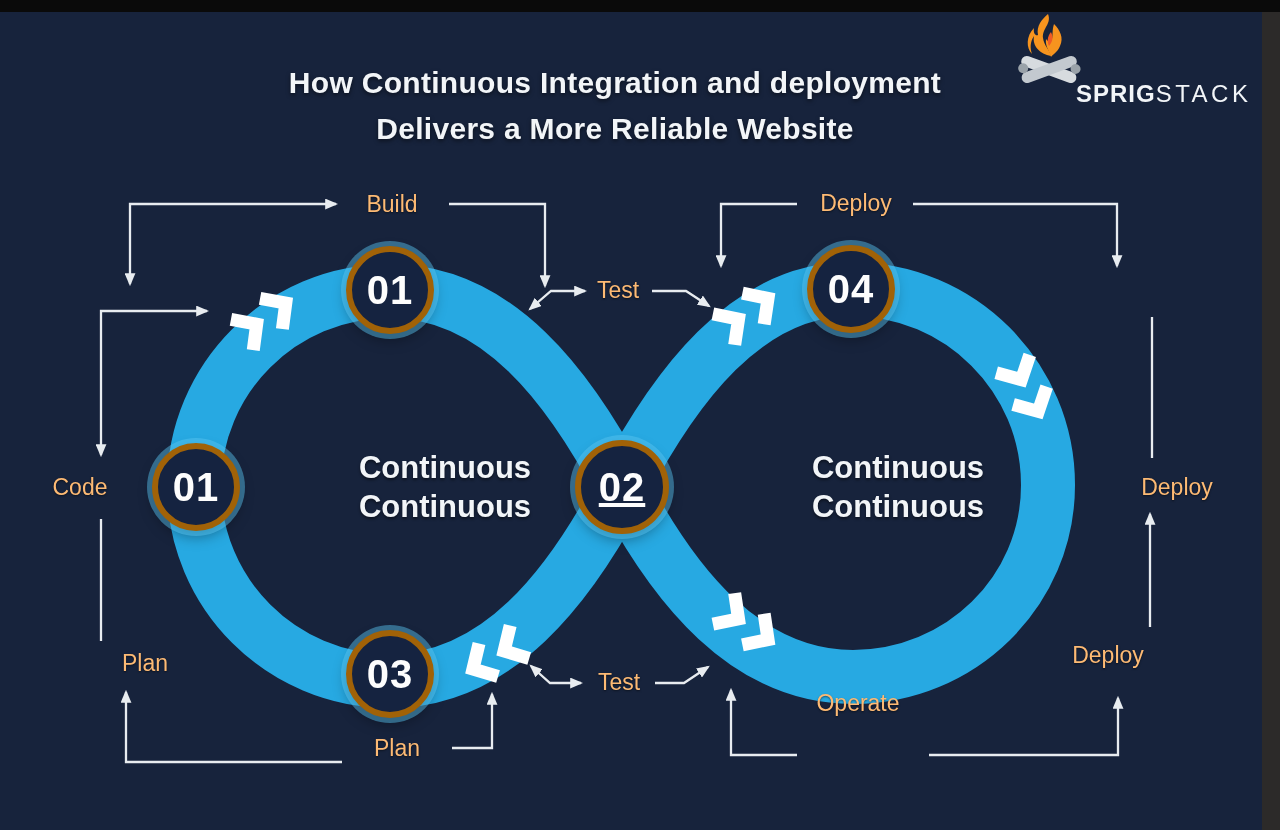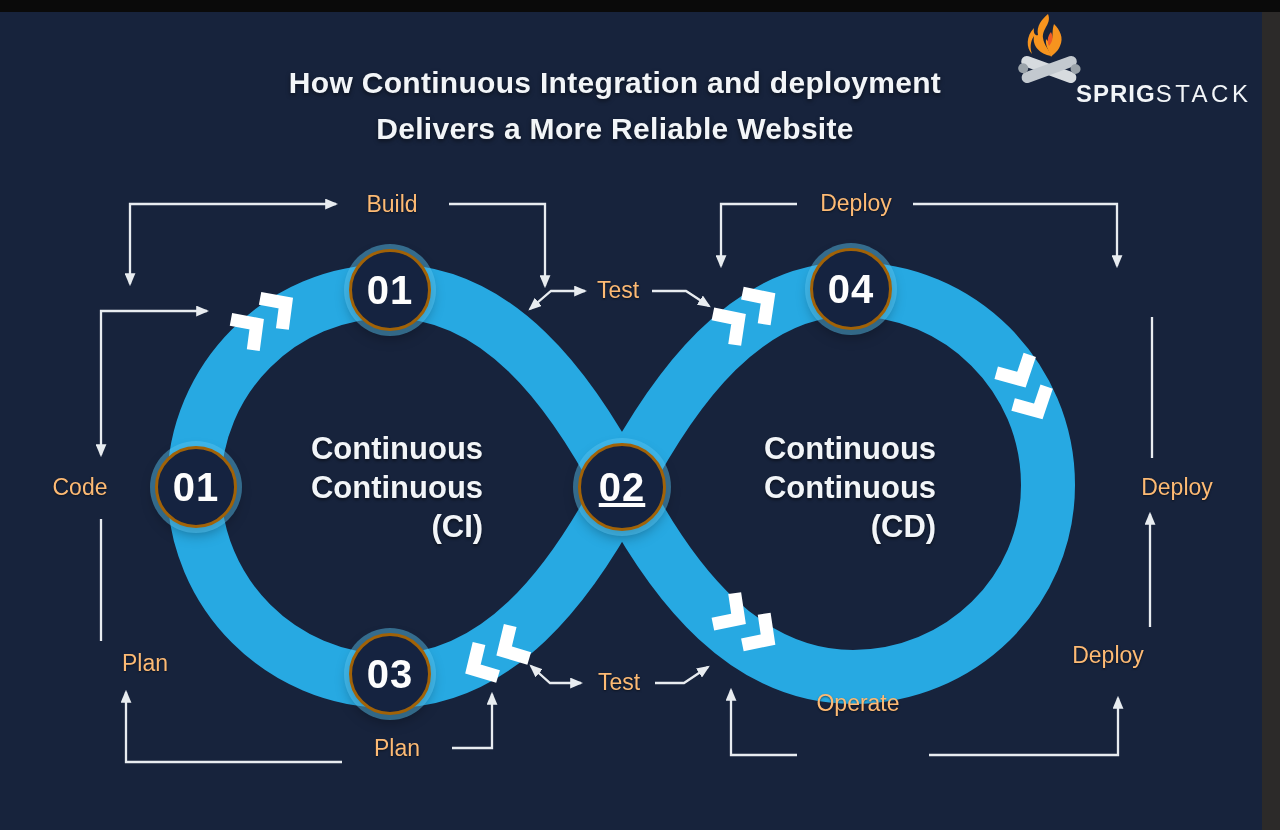--- a/index.html
+++ b/index.html
@@ -21,32 +21,33 @@
   .logo{position:absolute;left:1018px;top:12px;width:240px;height:80px;}
   .logo svg{position:absolute;left:0;top:0;}
   .logo-text{position:absolute;left:58px;top:44px;font-size:24px;white-space:nowrap;margin-top:24px;}
   .logo-text .b1{font-weight:bold;letter-spacing:1px;}
   .logo-text .b2{font-weight:normal;letter-spacing:3.5px;}
 
   svg.overlay{position:absolute;left:0;top:0;z-index:1;}
 
   .node{
     position:absolute;z-index:3;width:76px;height:76px;border-radius:50%;
-    background:#152340;border:3px solid #a16207;
+    background:#152340;border:6px solid #a16207;
     box-shadow:0 0 0 5px rgba(92,200,243,.45), 0 6px 14px rgba(0,0,0,.35);
     display:flex;align-items:center;justify-content:center;
     font-size:40px;font-weight:bold;color:#fdfdfd;letter-spacing:1px;
     transform:translate(-50%,-50%);
   }
   .node.big{width:82px;height:82px;}
 
   .loop-title{
     position:absolute;z-index:3;transform:translate(-50%,-50%);
-    text-align:right;font-size:31px;font-weight:bold;line-height:39px;
+    text-align:left;font-size:31px;font-weight:bold;line-height:39px;
     text-shadow:0 2px 3px rgba(0,0,0,.45);
+    margin-left:48px;
   }
 
   .lbl{
     position:absolute;z-index:3;transform:translate(-50%,-50%);
     font-size:23px;color:#fdba74;white-space:nowrap;
     text-shadow:0 1px 2px rgba(0,0,0,.5);
   }
 </style>
 </head>
 <body>
@@ -147,26 +148,24 @@
   <div class="node big" style="left:622px;top:487px;text-decoration:underline;">
       <span>02</span>
     </div>
   <div class="node" style="left:851px;top:289px;">
       <span>04</span>
     </div>
 
   <div class="loop-title" style="left:397px;top:487px;">
     <div>Continuous</div>
     <div>Continuous</div>
-    <div>(CI)</div>
   </div>
   <div class="loop-title" style="left:850px;top:487px;">
     <div>Continuous</div>
     <div>Continuous</div>
-    <div>(CD)</div>
   </div>
 
   <div class="lbl" style="left:392px;top:204px;">Build</div>
   <div class="lbl" style="left:618px;top:290px;">Test</div>
   <div class="lbl" style="left:856px;top:203px;">Deploy</div>
   <div class="lbl" style="left:80px;top:487px;">Code</div>
   <div class="lbl" style="left:145px;top:663px;">Plan</div>
   <div class="lbl" style="left:397px;top:748px;">Plan</div>
   <div class="lbl" style="left:619px;top:682px;">Test</div>
   <div class="lbl" style="left:858px;top:703px;">Operate</div>

